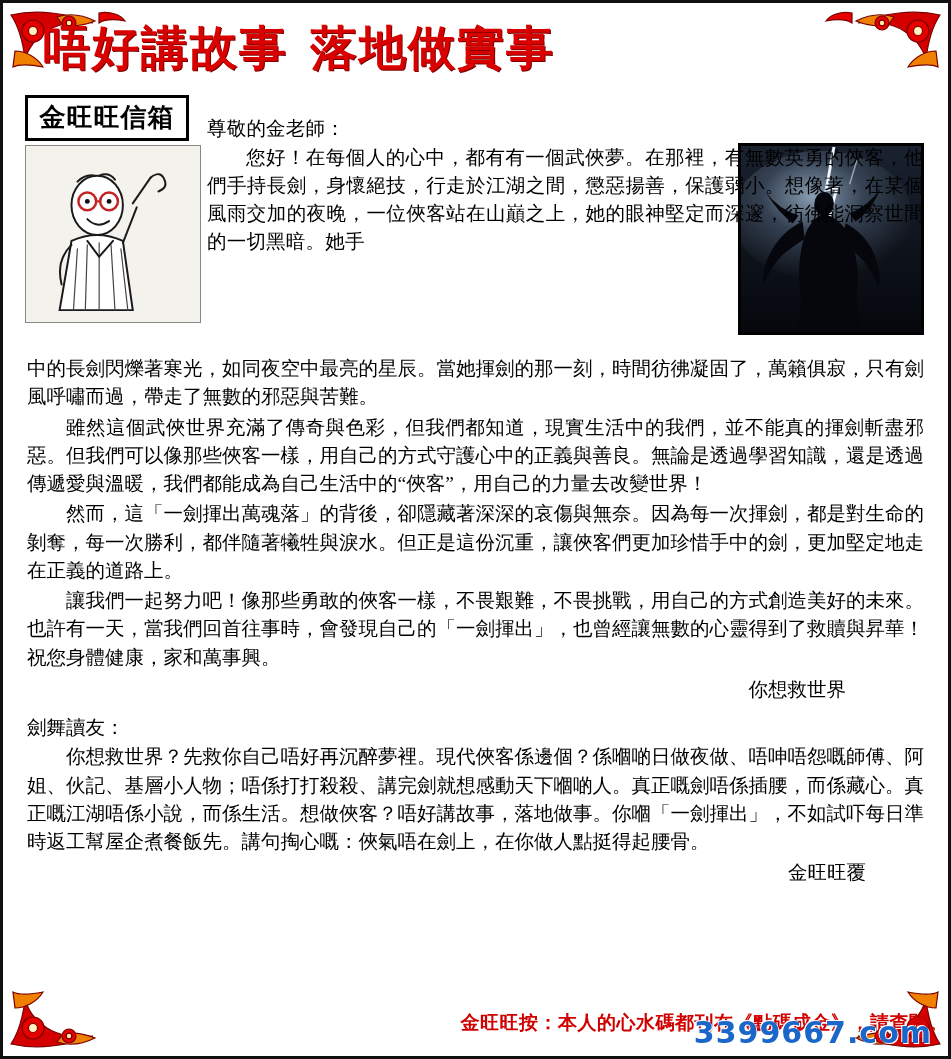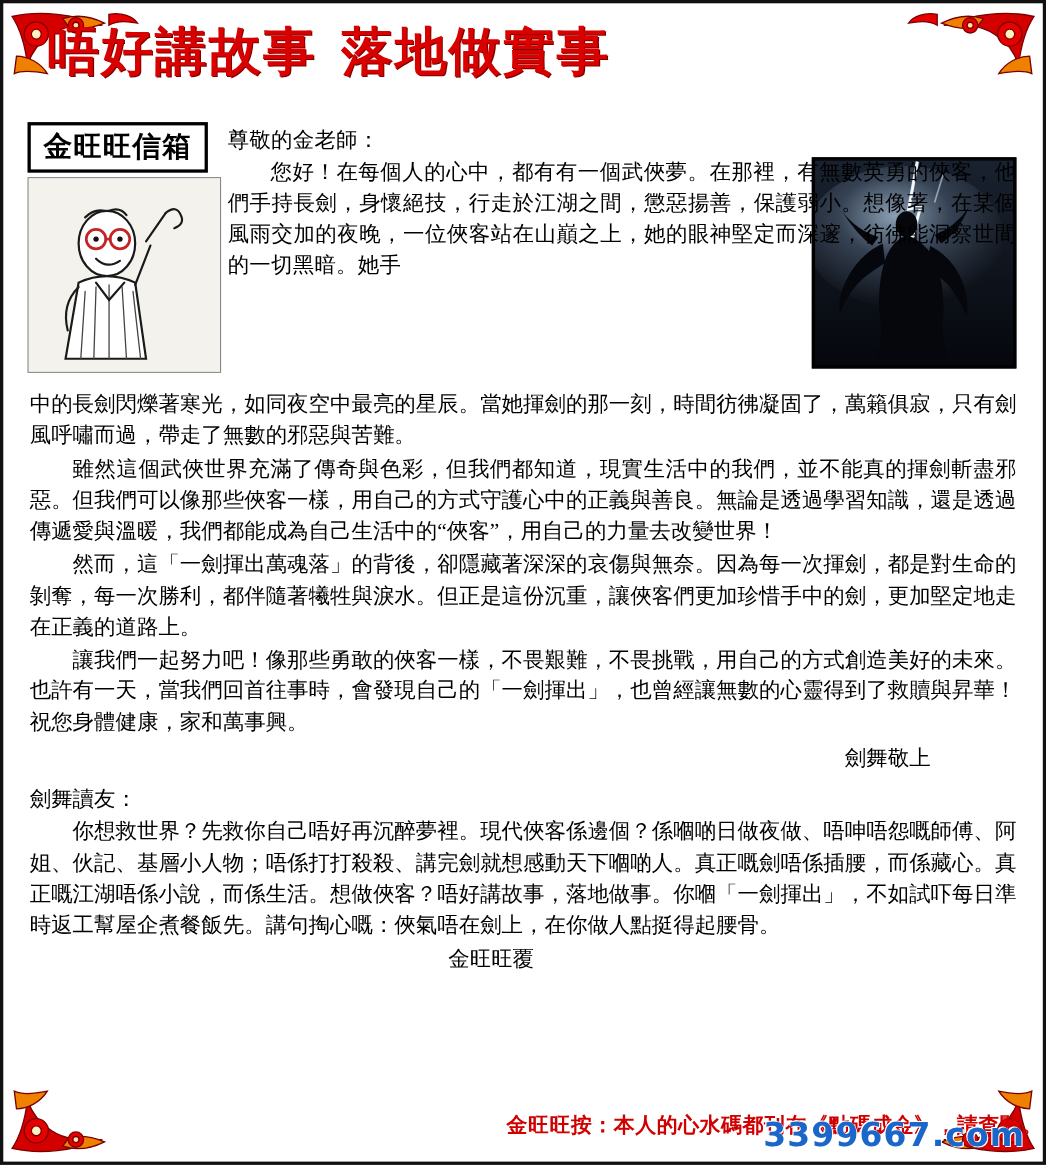--- a/index.html
+++ b/index.html
@@ -38,21 +38,21 @@
     letter-spacing: 2px;
     color: #d90000;
     text-shadow: 1px 1px 0 #7a0000;
     line-height: 1.05;
     margin-left: 40px;
   }
   .headline .gap { display:inline-block; width: 22px; }
 
   
   .badge-wrap {
-    position: absolute; top: 108px; left: 22px;
+    position: absolute; top: 92px; left: 22px;
     width: 164px;
   }
   .badge {
     background: #ffffff;
     border: 3px solid #000;
     text-align: center;
     font-family: "DejaVu Serif", "Liberation Serif", serif;
     font-weight: 700;
     font-size: 26px;
     letter-spacing: 1px;
@@ -100,21 +100,21 @@
   }
   .wrap-block p { margin: 0 0 2px 0; }
 
   .sign {
     text-align: right;
     font-size: 19.5px;
     margin-top: 4px;
     padding-right: 78px;
   }
   .sign2 {
-    text-align: center;
+    text-align: right;
     font-size: 19.5px;
     padding-right: 58px;
     margin-top: 2px;
   }
   .reply {
     margin-top: 10px;
     font-size: 19.5px;
     line-height: 1.45;
     text-align: justify;
   }
@@ -283,21 +283,21 @@
     <p>尊敬的金老師：</p>
     <p class="indent2">您好！在每個人的心中，都有有一個武俠夢。在那裡，有無數英勇的俠客，他們手持長劍，身懷絕技，行走於江湖之間，懲惡揚善，保護弱小。想像著，在某個風雨交加的夜晚，一位俠客站在山巔之上，她的眼神堅定而深邃，彷彿能洞察世間的一切黑暗。她手</p>
   </div>
 
   <div class="wrap-block">
     <p>中的長劍閃爍著寒光，如同夜空中最亮的星辰。當她揮劍的那一刻，時間彷彿凝固了，萬籟俱寂，只有劍風呼嘯而過，帶走了無數的邪惡與苦難。</p>
     <p class="indent2">雖然這個武俠世界充滿了傳奇與色彩，但我們都知道，現實生活中的我們，並不能真的揮劍斬盡邪惡。但我們可以像那些俠客一樣，用自己的方式守護心中的正義與善良。無論是透過學習知識，還是透過傳遞愛與溫暖，我們都能成為自己生活中的“俠客”，用自己的力量去改變世界！</p>
     <p class="indent2">然而，這「一劍揮出萬魂落」的背後，卻隱藏著深深的哀傷與無奈。因為每一次揮劍，都是對生命的剝奪，每一次勝利，都伴隨著犧牲與淚水。但正是這份沉重，讓俠客們更加珍惜手中的劍，更加堅定地走在正義的道路上。</p>
     <p class="indent2">讓我們一起努力吧！像那些勇敢的俠客一樣，不畏艱難，不畏挑戰，用自己的方式創造美好的未來。也許有一天，當我們回首往事時，會發現自己的「一劍揮出」，也曾經讓無數的心靈得到了救贖與昇華！祝您身體健康，家和萬事興。</p>
 
-    <div class="sign">劍舞敬上</div>
+    <div class="sign">你想救世界</div>
 
     <div class="reply">
       <p>劍舞讀友：</p>
       <p class="indent2">你想救世界？先救你自己唔好再沉醉夢裡。現代俠客係邊個？係嗰啲日做夜做、唔呻唔怨嘅師傅、阿姐、伙記、基層小人物；唔係打打殺殺、講完劍就想感動天下嗰啲人。真正嘅劍唔係插腰，而係藏心。真正嘅江湖唔係小說，而係生活。想做俠客？唔好講故事，落地做事。你嗰「一劍揮出」，不如試吓每日準時返工幫屋企煮餐飯先。講句掏心嘅：俠氣唔在劍上，在你做人點挺得起腰骨。</p>
       <div class="sign2">金旺旺覆</div>
     </div>
   </div>
 
   <div class="footer-note">金旺旺按：本人的心水碼都刊在《點碼成金》，請查閱。</div>
   <div class="watermark">3399667.com</div>

